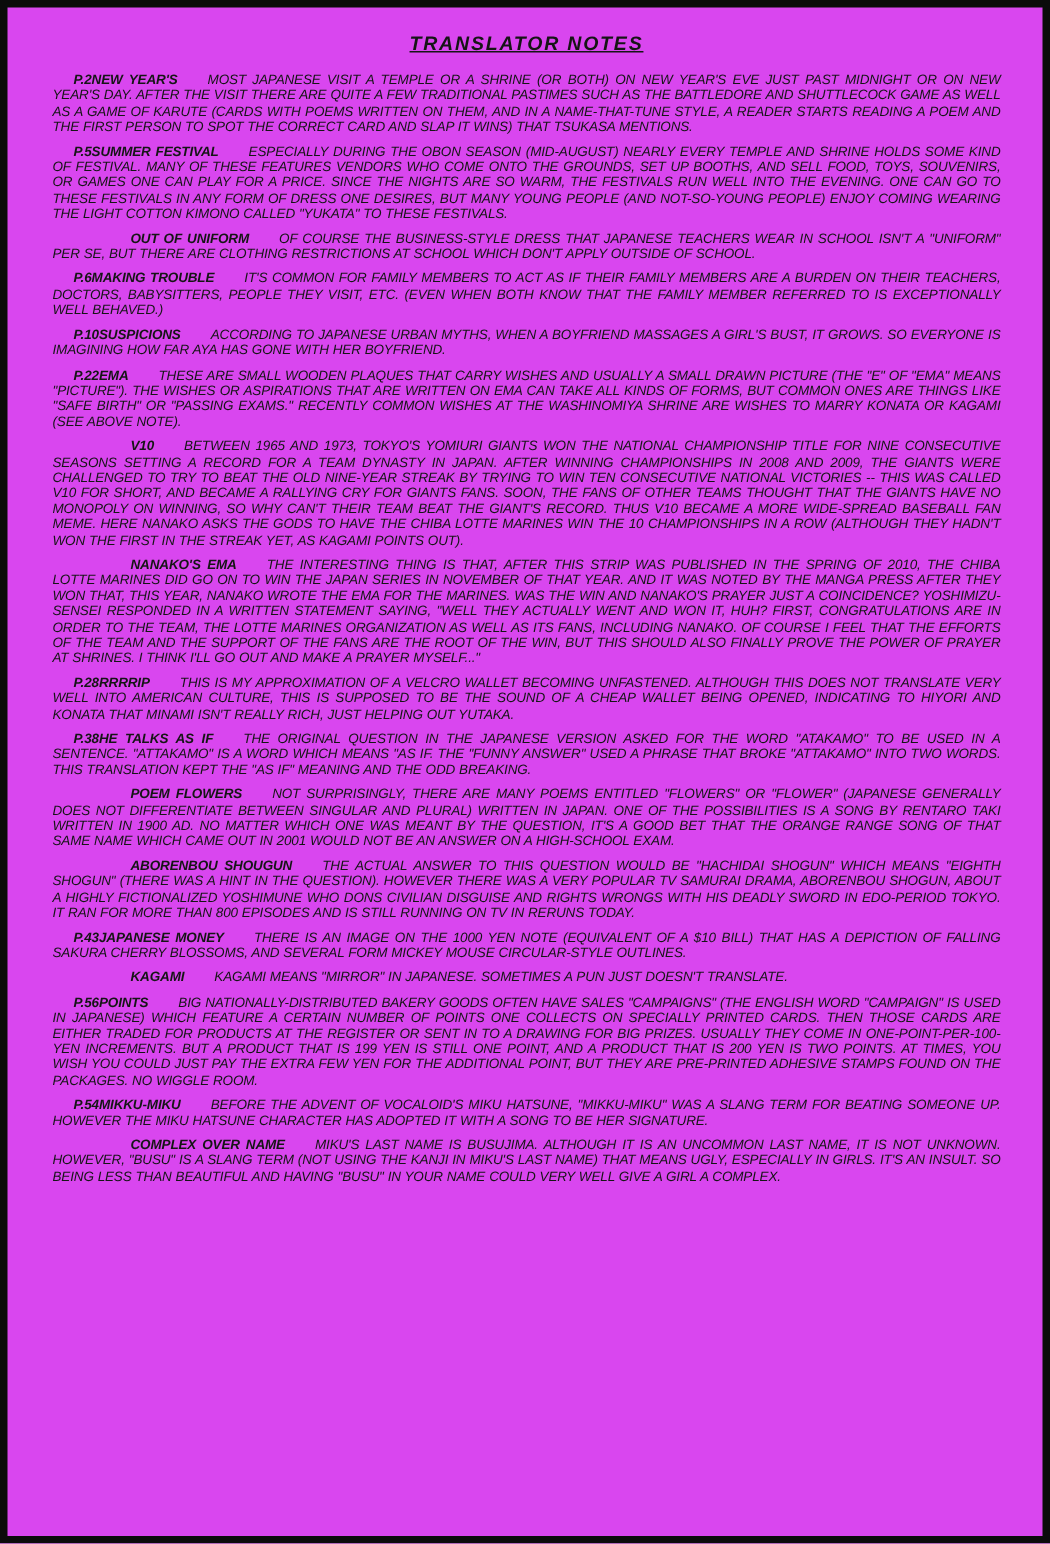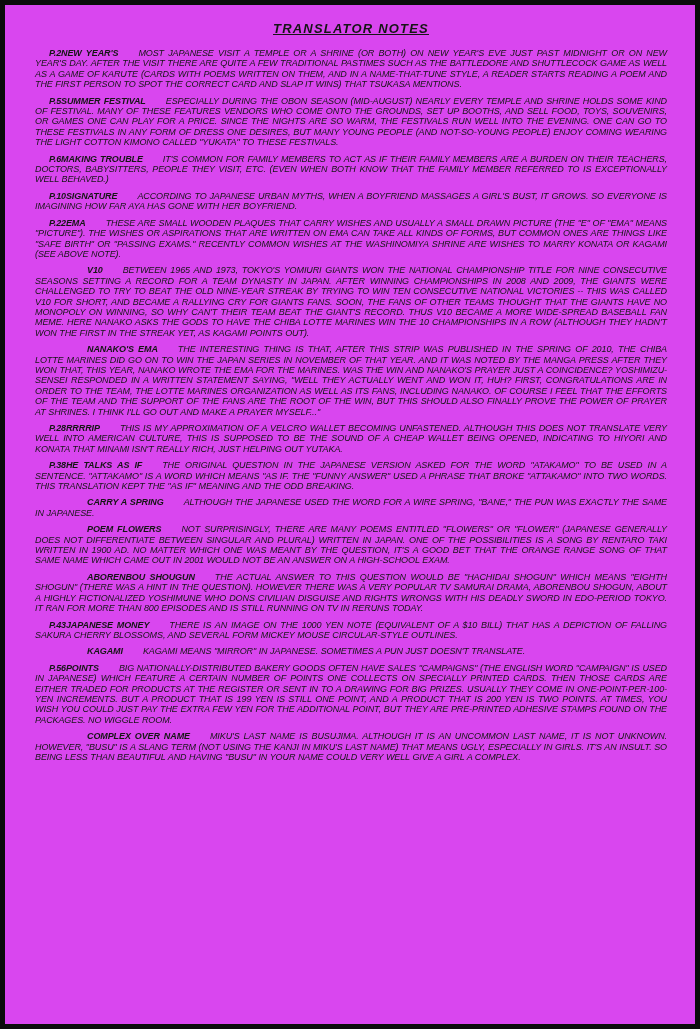--- a/index.html
+++ b/index.html
@@ -41,28 +41,29 @@
   .term  { font-weight: bold; padding-right: 20px; }
 </style>
 </head>
 <body>
 
 <div class="sheet">
   <div class="title">TRANSLATOR NOTES</div>
   <div>
       <p class="entry"><span class="pref">P.2</span><span class="term">NEW YEAR'S</span><span class="body">MOST JAPANESE VISIT A TEMPLE OR A SHRINE (OR BOTH) ON NEW YEAR'S EVE JUST PAST MIDNIGHT OR ON NEW YEAR'S DAY. AFTER THE VISIT THERE ARE QUITE A FEW TRADITIONAL PASTIMES SUCH AS THE BATTLEDORE AND SHUTTLECOCK GAME AS WELL AS A GAME OF KARUTE (CARDS WITH POEMS WRITTEN ON THEM, AND IN A NAME-THAT-TUNE STYLE, A READER STARTS READING A POEM AND THE FIRST PERSON TO SPOT THE CORRECT CARD AND SLAP IT WINS) THAT TSUKASA MENTIONS.</span></p>
       <p class="entry"><span class="pref">P.5</span><span class="term">SUMMER FESTIVAL</span><span class="body">ESPECIALLY DURING THE OBON SEASON (MID-AUGUST) NEARLY EVERY TEMPLE AND SHRINE HOLDS SOME KIND OF FESTIVAL. MANY OF THESE FEATURES VENDORS WHO COME ONTO THE GROUNDS, SET UP BOOTHS, AND SELL FOOD, TOYS, SOUVENIRS, OR GAMES ONE CAN PLAY FOR A PRICE. SINCE THE NIGHTS ARE SO WARM, THE FESTIVALS RUN WELL INTO THE EVENING. ONE CAN GO TO THESE FESTIVALS IN ANY FORM OF DRESS ONE DESIRES, BUT MANY YOUNG PEOPLE (AND NOT-SO-YOUNG PEOPLE) ENJOY COMING WEARING THE LIGHT COTTON KIMONO CALLED "YUKATA" TO THESE FESTIVALS.</span></p>
+      <p class="entry sub"><span class="term">OUT OF UNIFORM</span><span class="body">OF COURSE THE BUSINESS-STYLE DRESS THAT JAPANESE TEACHERS WEAR IN SCHOOL ISN'T A "UNIFORM" PER SE, BUT THERE ARE CLOTHING RESTRICTIONS AT SCHOOL WHICH DON'T APPLY OUTSIDE OF SCHOOL.</span></p>
       <p class="entry"><span class="pref">P.6</span><span class="term">MAKING TROUBLE</span><span class="body">IT'S COMMON FOR FAMILY MEMBERS TO ACT AS IF THEIR FAMILY MEMBERS ARE A BURDEN ON THEIR TEACHERS, DOCTORS, BABYSITTERS, PEOPLE THEY VISIT, ETC. (EVEN WHEN BOTH KNOW THAT THE FAMILY MEMBER REFERRED TO IS EXCEPTIONALLY WELL BEHAVED.)</span></p>
-      <p class="entry"><span class="pref">P.10</span><span class="term">SIGNATURE</span><span class="body">ACCORDING TO JAPANESE URBAN MYTHS, WHEN A BOYFRIEND MASSAGES A GIRL'S BUST, IT GROWS. SO EVERYONE IS IMAGINING HOW FAR AYA HAS GONE WITH HER BOYFRIEND.</span></p>
+      <p class="entry"><span class="pref">P.10</span><span class="term">SUSPICIONS</span><span class="body">ACCORDING TO JAPANESE URBAN MYTHS, WHEN A BOYFRIEND MASSAGES A GIRL'S BUST, IT GROWS. SO EVERYONE IS IMAGINING HOW FAR AYA HAS GONE WITH HER BOYFRIEND.</span></p>
       <p class="entry"><span class="pref">P.22</span><span class="term">EMA</span><span class="body">THESE ARE SMALL WOODEN PLAQUES THAT CARRY WISHES AND USUALLY A SMALL DRAWN PICTURE (THE "E" OF "EMA" MEANS "PICTURE"). THE WISHES OR ASPIRATIONS THAT ARE WRITTEN ON EMA CAN TAKE ALL KINDS OF FORMS, BUT COMMON ONES ARE THINGS LIKE "SAFE BIRTH" OR "PASSING EXAMS." RECENTLY COMMON WISHES AT THE WASHINOMIYA SHRINE ARE WISHES TO MARRY KONATA OR KAGAMI (SEE ABOVE NOTE).</span></p>
       <p class="entry sub"><span class="term">V10</span><span class="body">BETWEEN 1965 AND 1973, TOKYO'S YOMIURI GIANTS WON THE NATIONAL CHAMPIONSHIP TITLE FOR NINE CONSECUTIVE SEASONS SETTING A RECORD FOR A TEAM DYNASTY IN JAPAN. AFTER WINNING CHAMPIONSHIPS IN 2008 AND 2009, THE GIANTS WERE CHALLENGED TO TRY TO BEAT THE OLD NINE-YEAR STREAK BY TRYING TO WIN TEN CONSECUTIVE NATIONAL VICTORIES -- THIS WAS CALLED V10 FOR SHORT, AND BECAME A RALLYING CRY FOR GIANTS FANS. SOON, THE FANS OF OTHER TEAMS THOUGHT THAT THE GIANTS HAVE NO MONOPOLY ON WINNING, SO WHY CAN'T THEIR TEAM BEAT THE GIANT'S RECORD. THUS V10 BECAME A MORE WIDE-SPREAD BASEBALL FAN MEME. HERE NANAKO ASKS THE GODS TO HAVE THE CHIBA LOTTE MARINES WIN THE 10 CHAMPIONSHIPS IN A ROW (ALTHOUGH THEY HADN'T WON THE FIRST IN THE STREAK YET, AS KAGAMI POINTS OUT).</span></p>
       <p class="entry sub"><span class="term">NANAKO'S EMA</span><span class="body">THE INTERESTING THING IS THAT, AFTER THIS STRIP WAS PUBLISHED IN THE SPRING OF 2010, THE CHIBA LOTTE MARINES DID GO ON TO WIN THE JAPAN SERIES IN NOVEMBER OF THAT YEAR. AND IT WAS NOTED BY THE MANGA PRESS AFTER THEY WON THAT, THIS YEAR, NANAKO WROTE THE EMA FOR THE MARINES. WAS THE WIN AND NANAKO'S PRAYER JUST A COINCIDENCE? YOSHIMIZU-SENSEI RESPONDED IN A WRITTEN STATEMENT SAYING, "WELL THEY ACTUALLY WENT AND WON IT, HUH? FIRST, CONGRATULATIONS ARE IN ORDER TO THE TEAM, THE LOTTE MARINES ORGANIZATION AS WELL AS ITS FANS, INCLUDING NANAKO. OF COURSE I FEEL THAT THE EFFORTS OF THE TEAM AND THE SUPPORT OF THE FANS ARE THE ROOT OF THE WIN, BUT THIS SHOULD ALSO FINALLY PROVE THE POWER OF PRAYER AT SHRINES. I THINK I'LL GO OUT AND MAKE A PRAYER MYSELF..."</span></p>
       <p class="entry"><span class="pref">P.28</span><span class="term">RRRRIP</span><span class="body">THIS IS MY APPROXIMATION OF A VELCRO WALLET BECOMING UNFASTENED. ALTHOUGH THIS DOES NOT TRANSLATE VERY WELL INTO AMERICAN CULTURE, THIS IS SUPPOSED TO BE THE SOUND OF A CHEAP WALLET BEING OPENED, INDICATING TO HIYORI AND KONATA THAT MINAMI ISN'T REALLY RICH, JUST HELPING OUT YUTAKA.</span></p>
       <p class="entry"><span class="pref">P.38</span><span class="term">HE TALKS AS IF</span><span class="body">THE ORIGINAL QUESTION IN THE JAPANESE VERSION ASKED FOR THE WORD "ATAKAMO" TO BE USED IN A SENTENCE. "ATTAKAMO" IS A WORD WHICH MEANS "AS IF. THE "FUNNY ANSWER" USED A PHRASE THAT BROKE "ATTAKAMO" INTO TWO WORDS. THIS TRANSLATION KEPT THE "AS IF" MEANING AND THE ODD BREAKING.</span></p>
-      <p class="entry sub"><span class="term">CARRY A SPRING</span><span class="body">ALTHOUGH THE JAPANESE USED THE WORD FOR A WIRE SPRING, "BANE," THE PUN WAS EXACTLY THE SAME IN JAPANESE.</span></p>
       <p class="entry sub"><span class="term">POEM FLOWERS</span><span class="body">NOT SURPRISINGLY, THERE ARE MANY POEMS ENTITLED "FLOWERS" OR "FLOWER" (JAPANESE GENERALLY DOES NOT DIFFERENTIATE BETWEEN SINGULAR AND PLURAL) WRITTEN IN JAPAN. ONE OF THE POSSIBILITIES IS A SONG BY RENTARO TAKI WRITTEN IN 1900 AD. NO MATTER WHICH ONE WAS MEANT BY THE QUESTION, IT'S A GOOD BET THAT THE ORANGE RANGE SONG OF THAT SAME NAME WHICH CAME OUT IN 2001 WOULD NOT BE AN ANSWER ON A HIGH-SCHOOL EXAM.</span></p>
       <p class="entry sub"><span class="term">ABORENBOU SHOUGUN</span><span class="body">THE ACTUAL ANSWER TO THIS QUESTION WOULD BE "HACHIDAI SHOGUN" WHICH MEANS "EIGHTH SHOGUN" (THERE WAS A HINT IN THE QUESTION). HOWEVER THERE WAS A VERY POPULAR TV SAMURAI DRAMA, ABORENBOU SHOGUN, ABOUT A HIGHLY FICTIONALIZED YOSHIMUNE WHO DONS CIVILIAN DISGUISE AND RIGHTS WRONGS WITH HIS DEADLY SWORD IN EDO-PERIOD TOKYO. IT RAN FOR MORE THAN 800 EPISODES AND IS STILL RUNNING ON TV IN RERUNS TODAY.</span></p>
       <p class="entry"><span class="pref">P.43</span><span class="term">JAPANESE MONEY</span><span class="body">THERE IS AN IMAGE ON THE 1000 YEN NOTE (EQUIVALENT OF A $10 BILL) THAT HAS A DEPICTION OF FALLING SAKURA CHERRY BLOSSOMS, AND SEVERAL FORM MICKEY MOUSE CIRCULAR-STYLE OUTLINES.</span></p>
       <p class="entry sub"><span class="term">KAGAMI</span><span class="body">KAGAMI MEANS "MIRROR" IN JAPANESE. SOMETIMES A PUN JUST DOESN'T TRANSLATE.</span></p>
       <p class="entry"><span class="pref">P.56</span><span class="term">POINTS</span><span class="body">BIG NATIONALLY-DISTRIBUTED BAKERY GOODS OFTEN HAVE SALES "CAMPAIGNS" (THE ENGLISH WORD "CAMPAIGN" IS USED IN JAPANESE) WHICH FEATURE A CERTAIN NUMBER OF POINTS ONE COLLECTS ON SPECIALLY PRINTED CARDS. THEN THOSE CARDS ARE EITHER TRADED FOR PRODUCTS AT THE REGISTER OR SENT IN TO A DRAWING FOR BIG PRIZES. USUALLY THEY COME IN ONE-POINT-PER-100-YEN INCREMENTS. BUT A PRODUCT THAT IS 199 YEN IS STILL ONE POINT, AND A PRODUCT THAT IS 200 YEN IS TWO POINTS. AT TIMES, YOU WISH YOU COULD JUST PAY THE EXTRA FEW YEN FOR THE ADDITIONAL POINT, BUT THEY ARE PRE-PRINTED ADHESIVE STAMPS FOUND ON THE PACKAGES. NO WIGGLE ROOM.</span></p>
+      <p class="entry"><span class="pref">P.54</span><span class="term">MIKKU-MIKU</span><span class="body">BEFORE THE ADVENT OF VOCALOID'S MIKU HATSUNE, "MIKKU-MIKU" WAS A SLANG TERM FOR BEATING SOMEONE UP. HOWEVER THE MIKU HATSUNE CHARACTER HAS ADOPTED IT WITH A SONG TO BE HER SIGNATURE.</span></p>
       <p class="entry sub"><span class="term">COMPLEX OVER NAME</span><span class="body">MIKU'S LAST NAME IS BUSUJIMA. ALTHOUGH IT IS AN UNCOMMON LAST NAME, IT IS NOT UNKNOWN. HOWEVER, "BUSU" IS A SLANG TERM (NOT USING THE KANJI IN MIKU'S LAST NAME) THAT MEANS UGLY, ESPECIALLY IN GIRLS. IT'S AN INSULT. SO BEING LESS THAN BEAUTIFUL AND HAVING "BUSU" IN YOUR NAME COULD VERY WELL GIVE A GIRL A COMPLEX.</span></p>
     </div>
 </div>
 
 </body></html>

